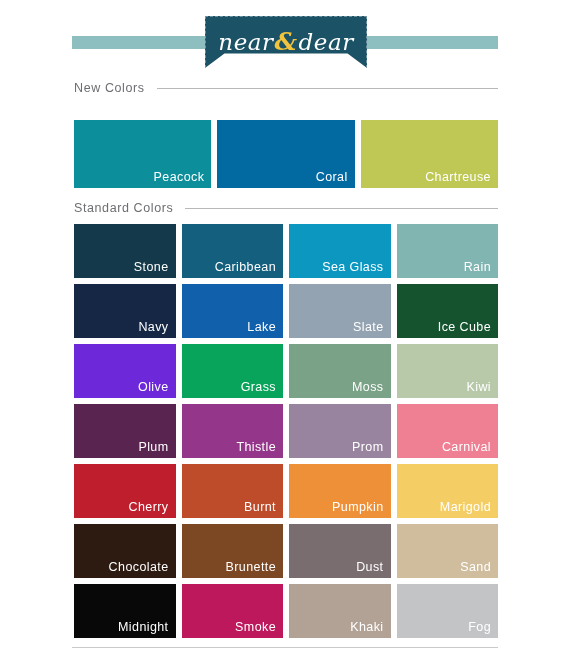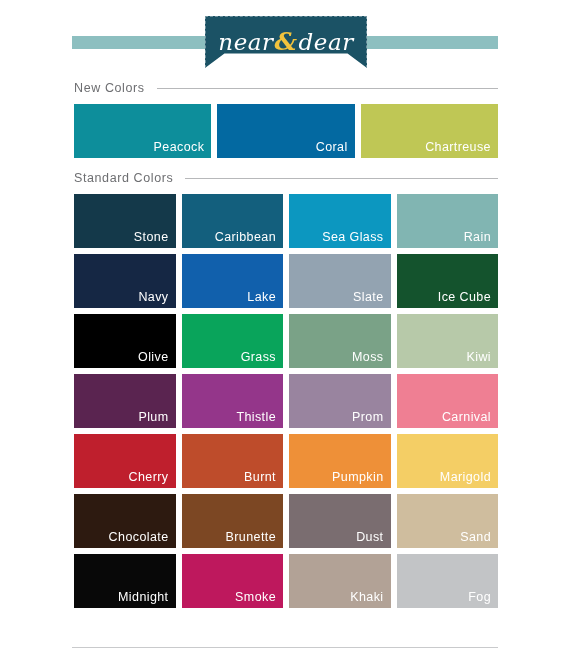--- a/index.html
+++ b/index.html
@@ -116,21 +116,21 @@
     gap: 6px 6px;
   }
   .grid.cols3 { grid-template-columns: repeat(3, 1fr); }
   .grid.cols4 { grid-template-columns: repeat(4, 1fr); }
 
   .swatch {
     position: relative;
     height: 54px;
     box-sizing: border-box;
   }
-  .grid.cols3 .swatch { height: 54px; }
+  .grid.cols3 .swatch { height: 68px; margin-top: 16px; }
   .swatch .label {
     position: absolute;
     right: 7px;
     bottom: 4px;
     font-size: 12.5px;
     letter-spacing: 0.4px;
     color: #ffffff;
     white-space: nowrap;
     line-height: 14px;
   }
@@ -213,21 +213,21 @@
         <div class="label">Lake</div>
       </div>
       <div class="swatch" style="background: rgb(147, 163, 177);">
         <div class="label">Slate</div>
       </div>
       <div class="swatch" style="background: #14532d;">
         <div class="label">Ice Cube</div>
       </div>
     </div>
     <div class="grid cols4">
-      <div class="swatch" style="background: #000000;">
+      <div class="swatch" style="background: #6d28d9;">
         <div class="label">Olive</div>
       </div>
       <div class="swatch" style="background: rgb(9, 164, 91);">
         <div class="label">Grass</div>
       </div>
       <div class="swatch" style="background: rgb(122, 162, 135);">
         <div class="label">Moss</div>
       </div>
       <div class="swatch" style="background: rgb(183, 201, 169);">
         <div class="label">Kiwi</div>

